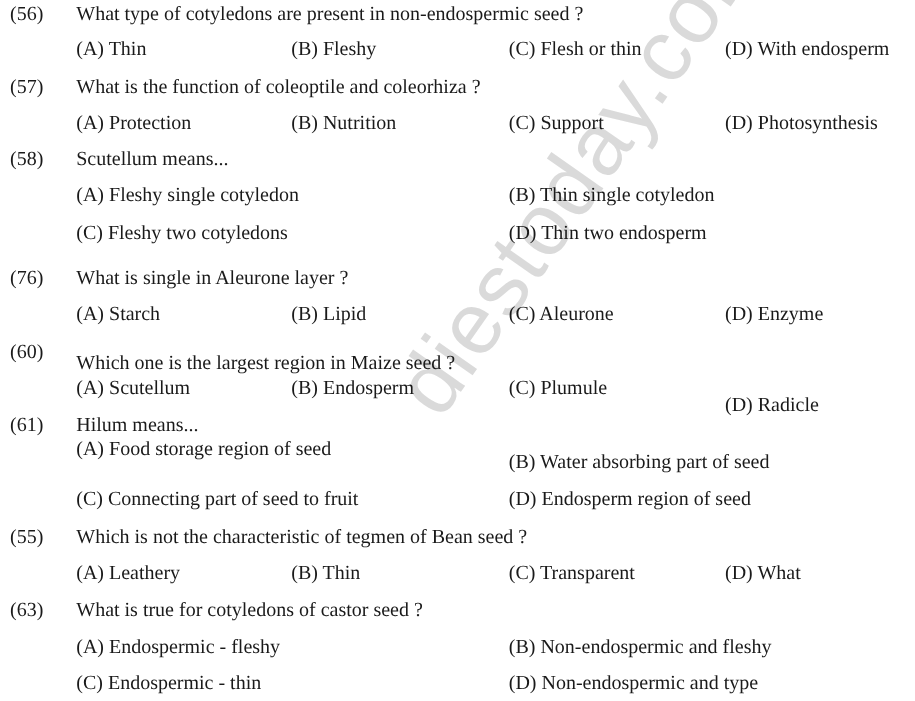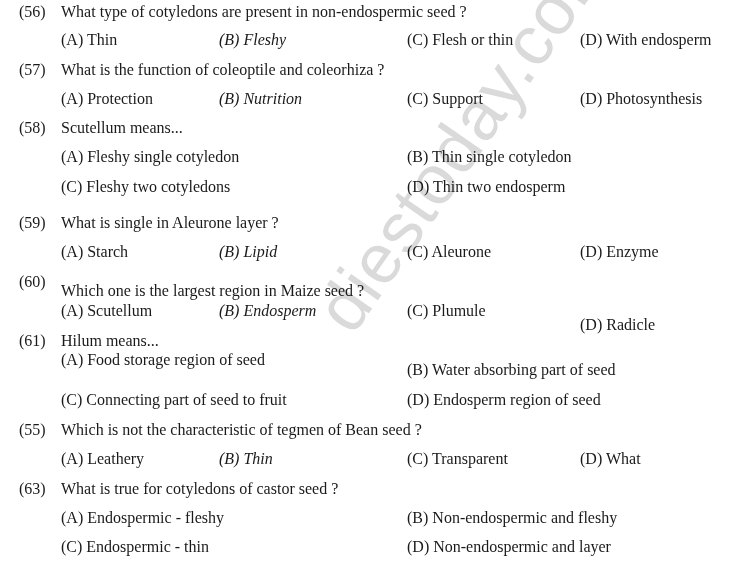--- a/index.html
+++ b/index.html
@@ -2,24 +2,24 @@
 <html><head>
 <meta charset="utf-8">
 <style>
   html, body { margin: 0; padding: 0; background: #ffffff; }
   body {
     width: 732px; height: 561px; position: relative; overflow: hidden;
     font-family: "Liberation Serif", "DejaVu Serif", serif;
     color: #1a1a1a; font-size: 16px;
   }
   .line { position: absolute; white-space: nowrap; line-height: 20px; }
-  .qnum { left: 19px; }
+  .qnum { left: 8px; }
   .qtext { left: 61px; }
   .optA { left: 61px; }
-  .optB { left: 219px; font-style: italic; }
+  .optB { left: 233px; }
   .optC { left: 407px; }
   .optD { left: 580px; }
   .wm {
     position: absolute; left: 300px; top: 300px;
     font-family: "Liberation Sans", "DejaVu Sans", sans-serif;
     font-size: 70px; color: rgba(150,150,150,0.35);
     transform: rotate(-55deg); transform-origin: left top;
     white-space: nowrap; pointer-events: none; letter-spacing: 1px;
   }
 </style>
@@ -49,21 +49,21 @@
 <div>
   <div class="line qnum" style="top:118px">(58)</div>
   <div class="line qtext" style="top:118px">Scutellum means...</div>
   <div class="line optA" style="top:147px">(A) Fleshy single cotyledon</div>
   <div class="line optC" style="top:147px">(B)  Thin single cotyledon</div>
   <div class="line optA" style="top:177px">(C)  Fleshy two cotyledons</div>
   <div class="line optC" style="top:177px">(D)  Thin two endosperm</div>
 </div>
 
 <div>
-  <div class="line qnum" style="top:213px">(59)</div>
+  <div class="line qnum" style="top:213px">(76)</div>
   <div class="line qtext" style="top:213px">What is single in Aleurone layer ?</div>
   <div class="line optA" style="top:242px">(A)  Starch</div>
   <div class="line optB" style="top:242px">(B)  Lipid</div>
   <div class="line optC" style="top:242px">(C)  Aleurone</div>
   <div class="line optD" style="top:242px">(D)  Enzyme</div>
 </div>
 
 <div>
   <div class="line qnum" style="top:272px">(60)</div>
   <div class="line qtext" style="top:281px">Which one is the largest region in Maize seed ?</div>
@@ -90,14 +90,14 @@
   <div class="line optC" style="top:449px">(C)  Transparent</div>
   <div class="line optD" style="top:449px">(D)  What</div>
 </div>
 
 <div>
   <div class="line qnum" style="top:479px">(63)</div>
   <div class="line qtext" style="top:479px">What is true for cotyledons of castor seed ?</div>
   <div class="line optA" style="top:508px">(A) Endospermic - fleshy</div>
   <div class="line optC" style="top:508px">(B) Non-endospermic and fleshy</div>
   <div class="line optA" style="top:537px">(C)  Endospermic - thin</div>
-  <div class="line optC" style="top:537px">(D)  Non-endospermic and layer</div>
+  <div class="line optC" style="top:537px">(D)  Non-endospermic and type</div>
 </div>
 
 </body></html>

